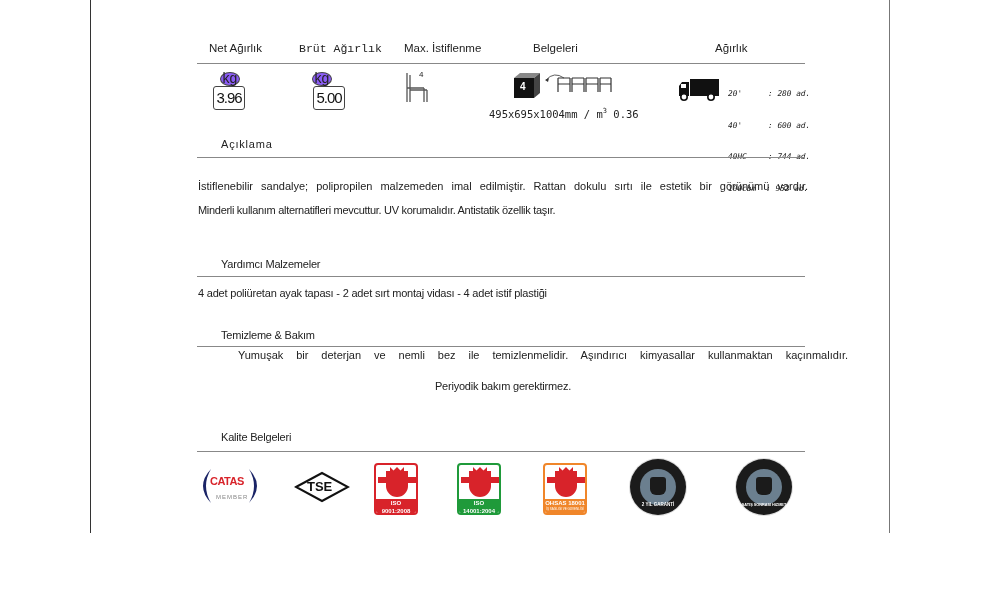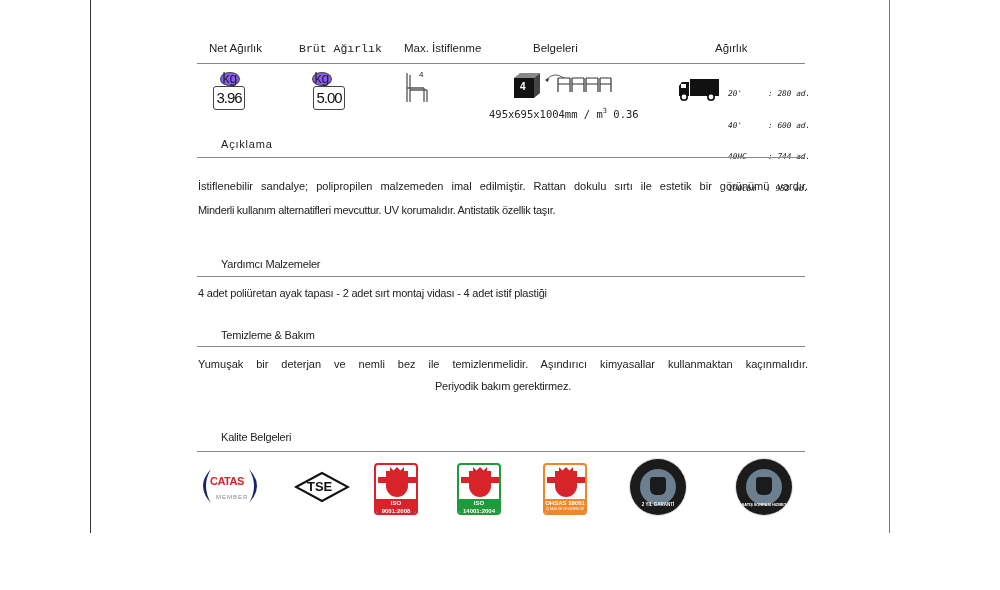--- a/index.html
+++ b/index.html
@@ -97,21 +97,21 @@
 <div class="rule" style="top:157px;"></div>
 <div class="para justify" style="top:174px;">İstiflenebilir sandalye; polipropilen malzemeden imal edilmiştir. Rattan dokulu sırtı ile estetik bir görünümü vardır.</div>
 <div class="para" style="top:198px;letter-spacing:-0.3px;">Minderli kullanım alternatifleri mevcuttur. UV korumalıdır. Antistatik özellik taşır.</div>
 
 <div class="sec-title" style="top:258px;letter-spacing:-0.2px;">Yardımcı Malzemeler</div>
 <div class="rule" style="top:276px;"></div>
 <div class="para" style="top:281px;letter-spacing:-0.2px;">4 adet poliüretan ayak tapası - 2 adet sırt montaj vidası - 4 adet istif plastiği</div>
 
 <div class="sec-title" style="top:329px;letter-spacing:-0.2px;">Temizleme &amp; Bakım</div>
 <div class="rule" style="top:346px;"></div>
-<div class="para justify" style="top:352px;">Yumuşak bir deterjan ve nemli bez ile temizlenmelidir. Aşındırıcı kimyasallar kullanmaktan kaçınmalıdır.</div>
+<div class="para justify" style="top:343px;margin-left:40px;">Yumuşak bir deterjan ve nemli bez ile temizlenmelidir. Aşındırıcı kimyasallar kullanmaktan kaçınmalıdır.</div>
 <div class="para" style="top:374px;letter-spacing:-0.2px;text-align:center;">Periyodik bakım gerektirmez.</div>
 
 <div class="sec-title" style="top:431px;letter-spacing:-0.2px;">Kalite Belgeleri</div>
 <div class="rule" style="top:451px;"></div>
 
 <div class="cert" style="left:197px;top:465px;width:66px;height:42px;">
   <svg width="66" height="42" viewBox="0 0 66 42">
     <path d="M14 4 Q-2 21 14 38 Q4 21 14 4 Z" fill="#1a2466"></path>
     <path d="M52 4 Q68 21 52 38 Q62 21 52 4 Z" fill="#1a2466"></path>
   </svg>

